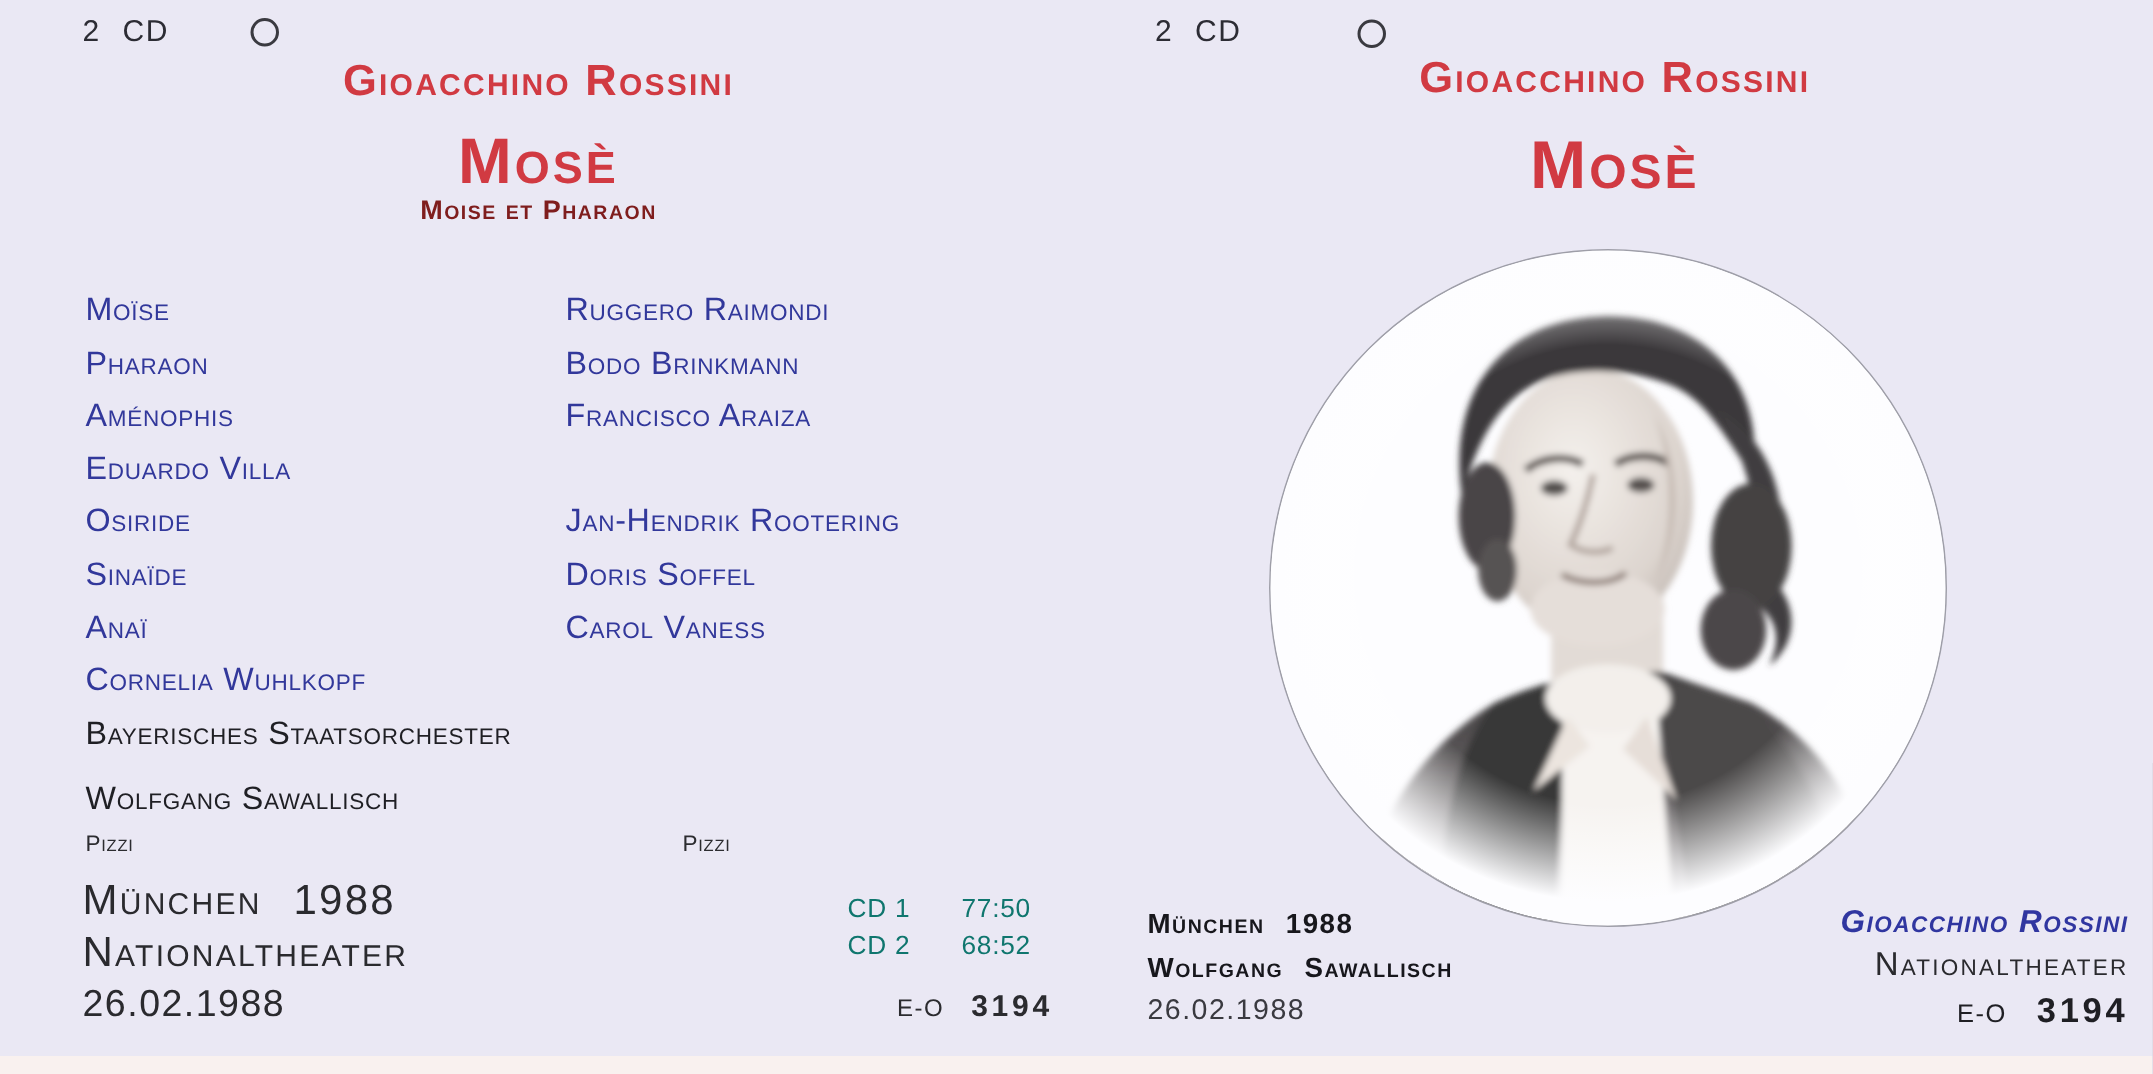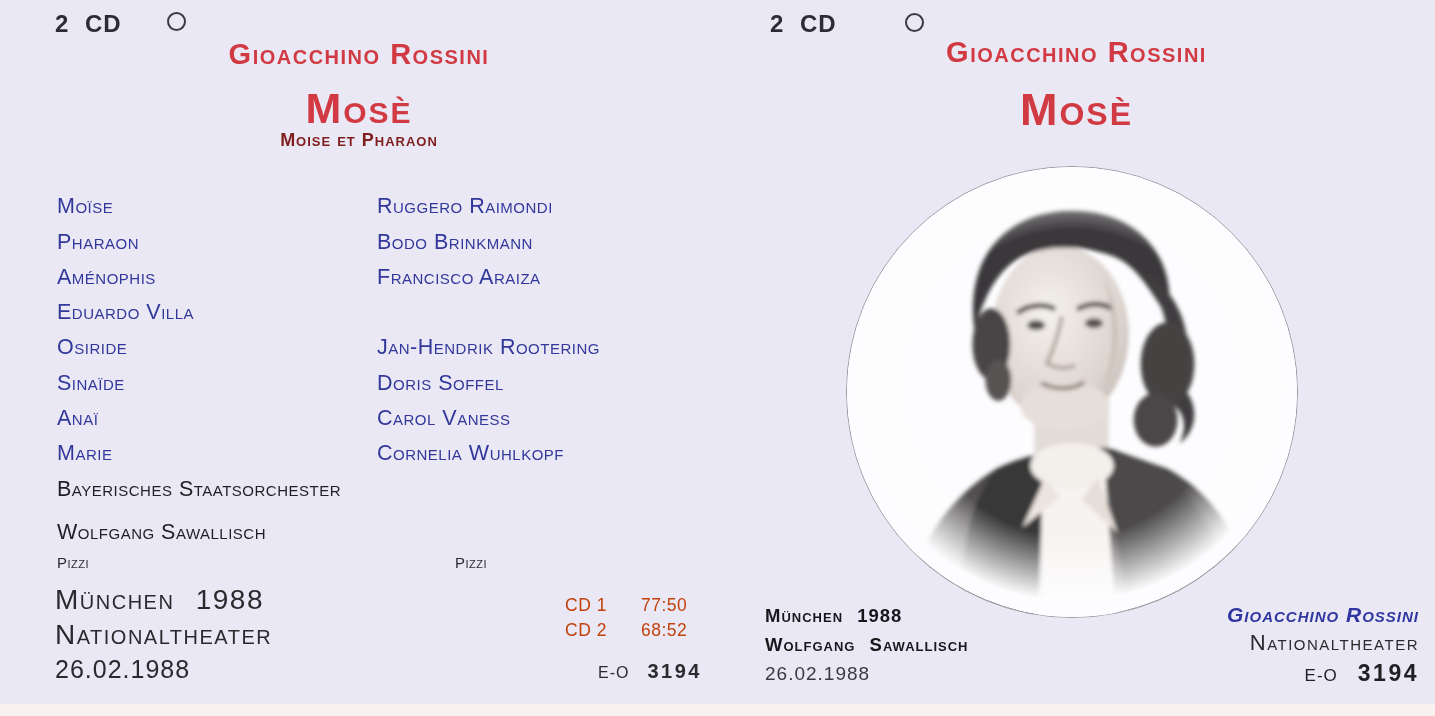--- a/index.html
+++ b/index.html
@@ -11,21 +11,21 @@
     font-family:"Liberation Sans", sans-serif;
     color:#222;
   }
   .panel{position:absolute;top:0;height:716px;}
   .panel-left{left:0;width:718px;}
   .panel-right{left:718px;width:717px;}
 
   
   .disc-count{
     position:absolute;top:10px;
-    font-size:24px;font-weight:bold;color:#2c2c34;
+    font-size:20px;font-weight:normal;color:#2c2c34;
     letter-spacing:1px;word-spacing:8px;
   }
   .hole{
     position:absolute;width:15px;height:15px;
     border:2px solid #3a3a40;border-radius:50%;
     background:transparent;
   }
 
   .center-line{position:absolute;left:0;width:100%;text-align:center;}
 
@@ -63,21 +63,21 @@
   .pizzi-1{left:57px;}
   .pizzi-2{left:455px;}
 
   .venue-block-left{position:absolute;left:55px;top:583px;color:#2a2a2e;}
   .venue-block-left .line{
     font-variant:small-caps;font-size:28px;letter-spacing:1.5px;line-height:34.5px;
   }
   .venue-block-left .city{word-spacing:12px;}
   .venue-block-left .date{font-variant:normal;font-size:25px;letter-spacing:1px;}
 
-  .cd-times{position:absolute;left:565px;top:595px;color:#c2410c;}
+  .cd-times{position:absolute;left:565px;top:595px;color:#0f766e;}
   .cd-time-row{display:flex;height:25px;font-size:17.5px;letter-spacing:0.5px;}
   .cd-time-row .cdlab{flex:0 0 58px;}
   .cd-time-row .cdval{margin-left:18px;}
 
   .catalog{
     position:absolute;display:flex;align-items:baseline;gap:18px;
     color:#2b2b2f;
   }
   .catalog-left{left:598px;top:660px;}
   .catalog .cat-label{font-size:16px;letter-spacing:1px;}
@@ -159,21 +159,20 @@
       </div>
       <div class="cast-row">
         <span class="role">Sinaïde</span>
         <span class="singer">Doris Soffel</span>
       </div>
       <div class="cast-row">
         <span class="role">Anaï</span>
         <span class="singer">Carol Vaness</span>
       </div>
       <div class="cast-row">
-        <span class="role">Marie</span>
         <span class="singer">Cornelia Wuhlkopf</span>
       </div>
       <div class="cast-row orchestra">
         <span class="role" style="flex:1 1 auto;">Bayerisches Staatsorchester</span>
       </div>
     </div>
 
     <div class="conductor-left sc-black">Wolfgang Sawallisch</div>
 
     <div class="pizzi pizzi-1 sc-black">Pizzi</div>

